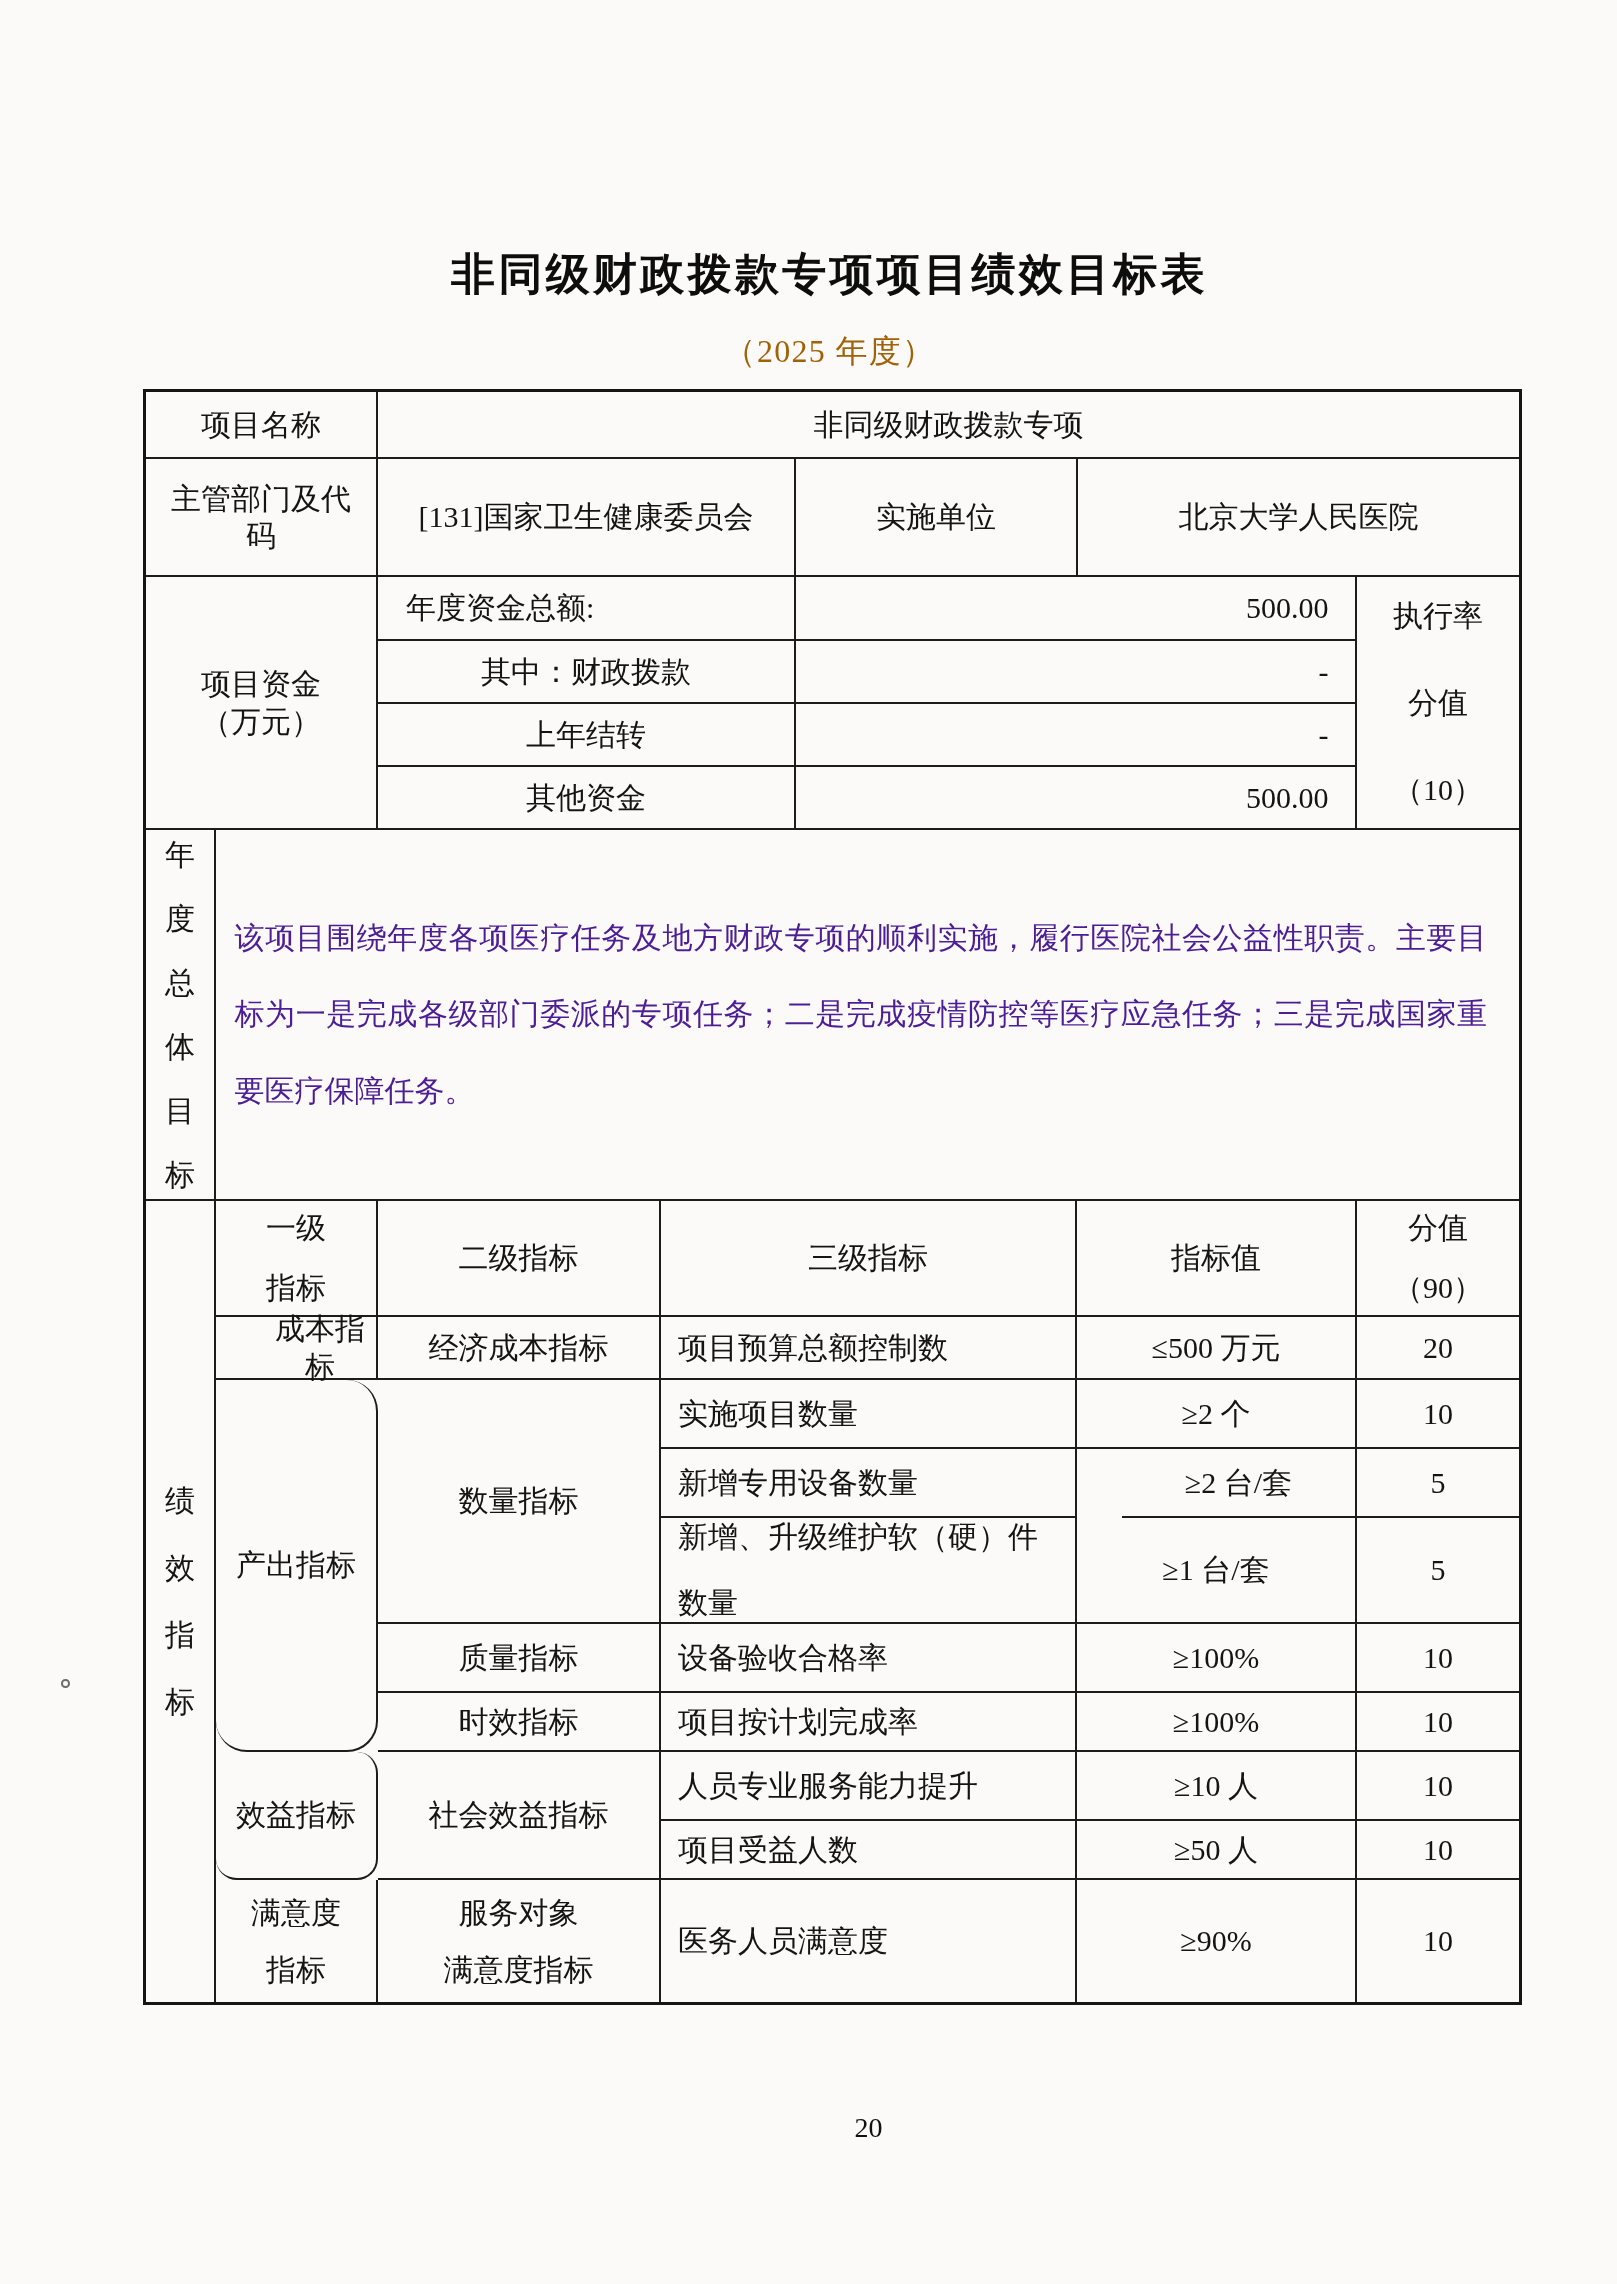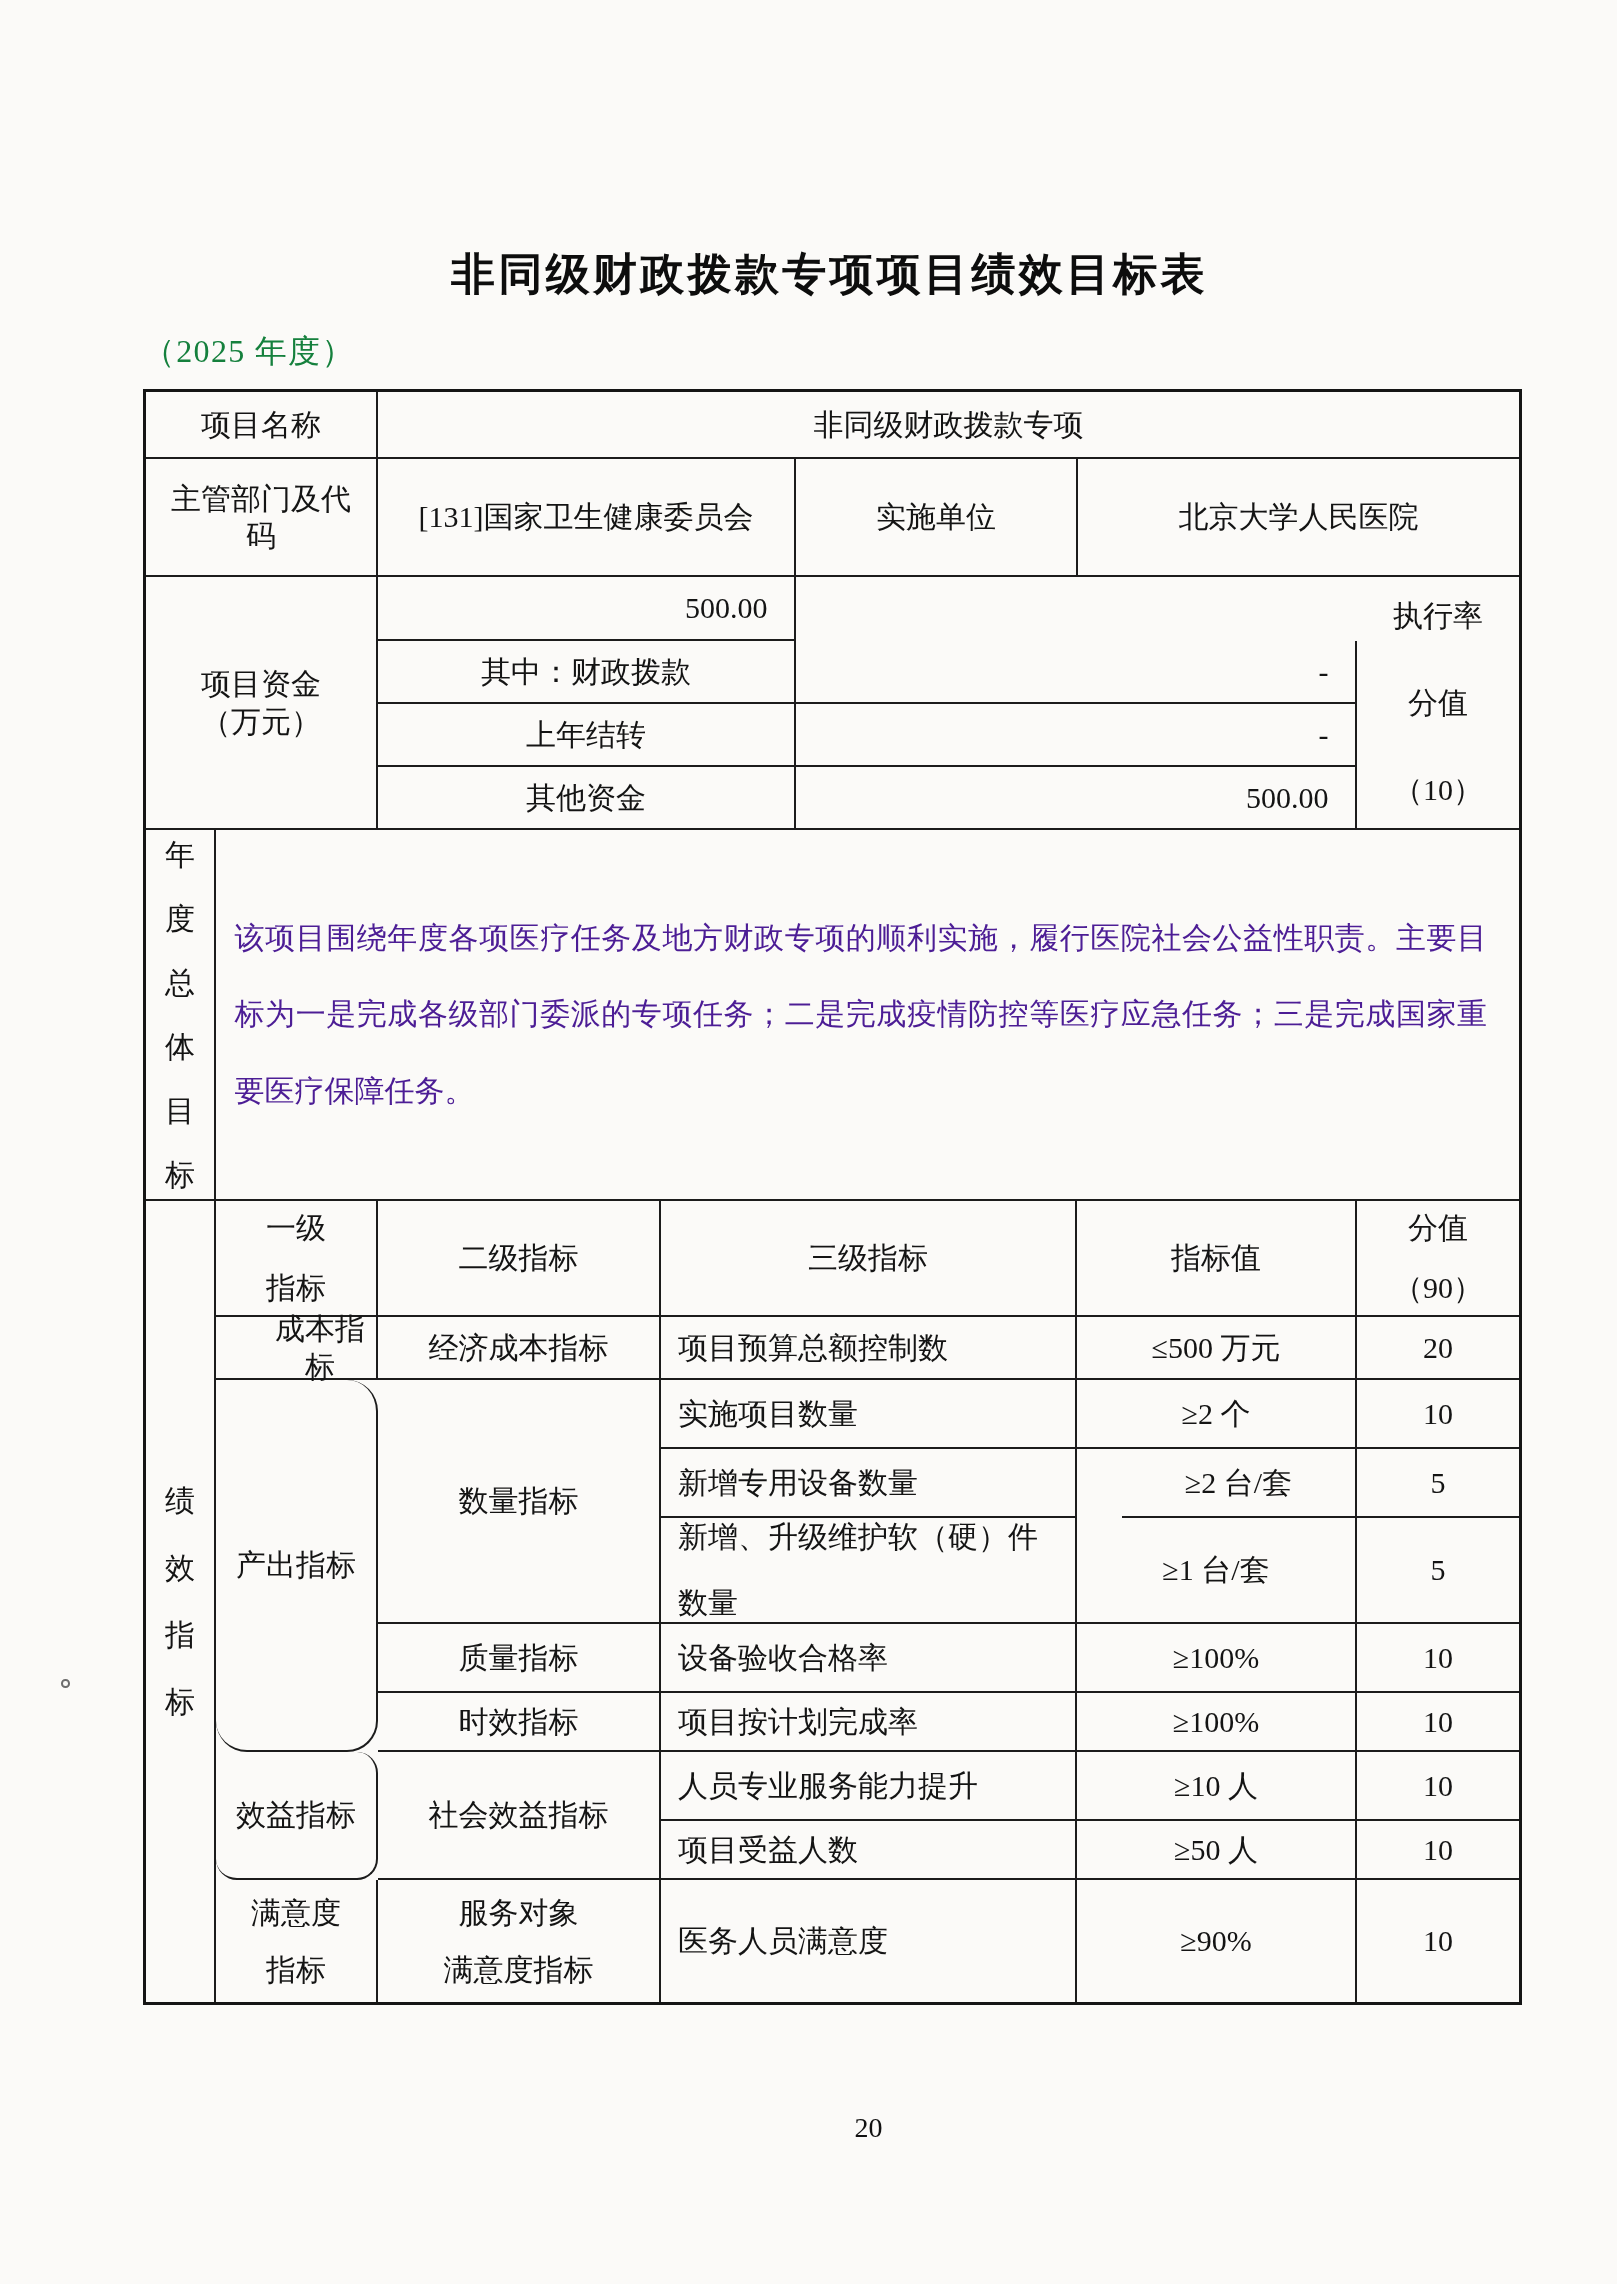--- a/index.html
+++ b/index.html
@@ -15,21 +15,21 @@
     overflow:hidden;
   }
   .doc-title{
     position:absolute;left:143px;top:245px;width:1373px;
     text-align:center;
     font-family:"Liberation Sans","DejaVu Sans",sans-serif;
     font-weight:bold;font-size:44px;letter-spacing:3.3px;color:#0d0d0d;
   }
   .doc-subtitle{
     position:absolute;left:143px;top:330px;width:1373px;
-    text-align:left;font-size:32px;color:#15803d;letter-spacing:1.3px;
+    text-align:center;font-size:32px;color:#a16207;letter-spacing:1.3px;
   }
   .tbl{
     position:absolute;left:143px;top:389px;width:1373px;
     border:3.3px solid #151515;
     background:transparent;
   }
   .sec{display:grid;width:1373px;}
   .secA{grid-template-columns:232px 418px 282px 441px;grid-template-rows:67px 118px;}
   .secB{grid-template-columns:232px 418px 561px 162px;grid-template-rows:64px 63px 63px 63px;}
   .secC{grid-template-columns:70px 1303px;grid-template-rows:371px;}
@@ -93,20 +93,21 @@
       <div class="c">实施单位</div>
       <div class="c lc">北京大学人民医院</div>
     </div>
 
     <div class="sec secB">
       <div class="c two-line" style="grid-row:1/5;">
         <span>项目资金</span>
         <span>（万元）</span>
       </div>
 
+      <div class="c name-first">年度资金总额:</div>
       <div class="c val">500.00</div>
 
       <div class="c exec lc" style="grid-row:1/5;grid-column:4;">
         <span>执行率</span>
         <span>分值</span>
         <span>（10）</span>
       </div>
 
       <div class="c" style="grid-column:2;">其中：财政拨款</div>
       <div class="c val">-</div>

